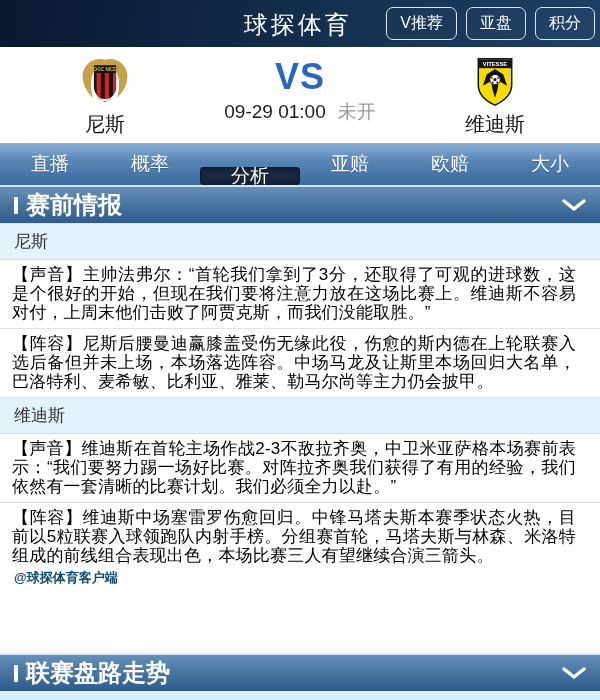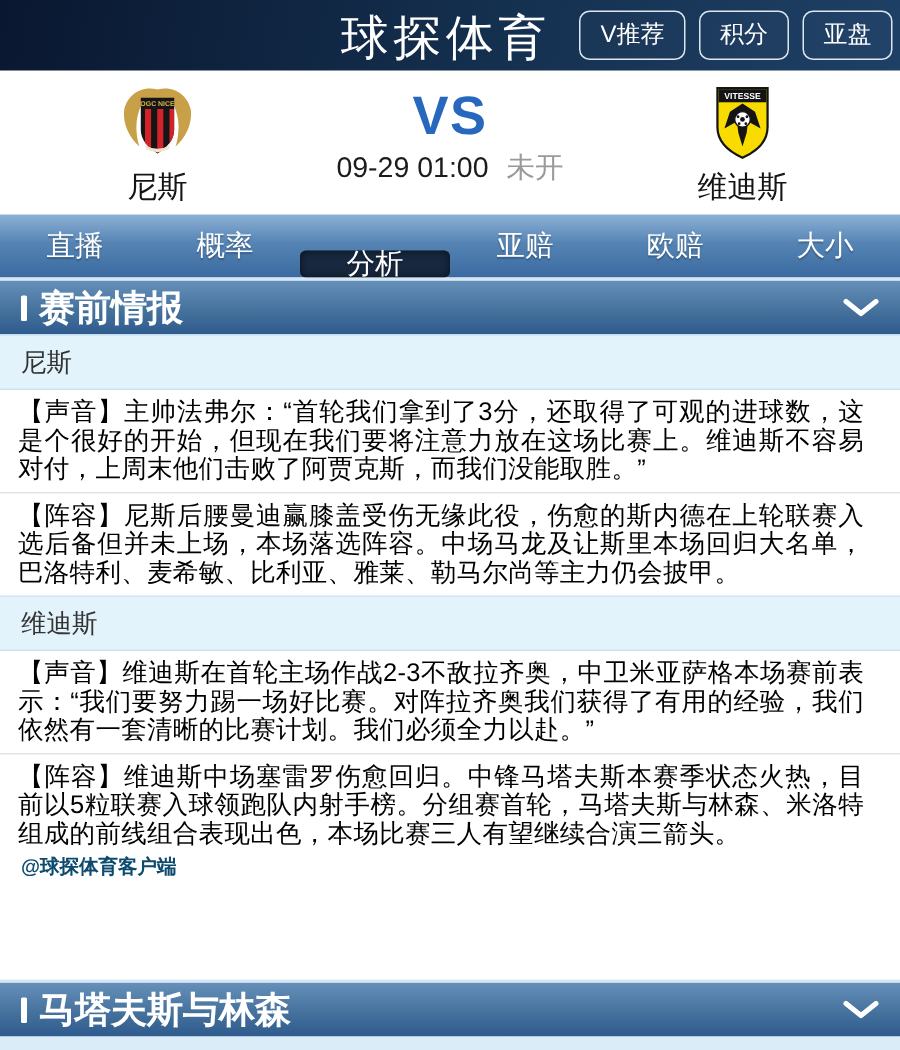--- a/index.html
+++ b/index.html
@@ -4,21 +4,21 @@
 <style>
   * { margin:0; padding:0; box-sizing:border-box; }
   html,body { width:600px; height:700px; overflow:hidden; }
   body { font-family:"Liberation Sans","DejaVu Sans",sans-serif; background:#fff; }
   .page { display:flex; flex-direction:column; width:600px; height:700px; }
 
   
   .topbar { position:relative; flex:none; height:47px;
     background:linear-gradient(100deg,#0a1730 0%,#14304f 55%,#1e4066 100%); }
   .topbar-title { position:absolute; left:50%; top:50%; transform:translate(-52%,-46%);
-    color:#fff; font-size:32px; letter-spacing:3px; white-space:nowrap; }
+    color:#fff; font-size:24px; letter-spacing:3px; white-space:nowrap; }
   .topbar-btns { position:absolute; right:5px; top:0; height:47px; display:flex; align-items:center; }
   .topbar-btn { margin-left:9px; padding:5px 13px; border:1px solid #dde6ef; border-radius:7px;
     color:#fff; font-size:16px; background:rgba(255,255,255,0.02); white-space:nowrap; cursor:pointer; }
 
   
   .match-header { flex:none; height:96px; background:#fff; display:grid;
     grid-template-columns:210px 1fr 210px; align-items:start; padding-top:8px; }
   .team-col { display:flex; flex-direction:column; align-items:center; }
   .team-badge { width:52px; height:52px; }
   .team-name { margin-top:4px; font-size:20px; color:#141414; }
@@ -56,22 +56,22 @@
 </style>
 </head>
 <body>
 
 <div class="page">
 
   <div class="topbar">
     <div class="topbar-title">球探体育</div>
     <div class="topbar-btns">
       <div class="topbar-btn">V推荐</div>
+      <div class="topbar-btn">亚盘</div>
       <div class="topbar-btn">积分</div>
-      <div class="topbar-btn">亚盘</div>
     </div>
   </div>
 
   <div class="match-header">
     <div class="team-col">
       <svg class="team-badge" viewBox="0 0 56 56">
         <path d="M28 5 C15 2 6 10 4 20 C3 30 8 40 15 46 C12 36 12 26 16 17 L40 17 C44 26 44 36 41 46 C48 40 53 30 52 20 C50 10 41 2 28 5 Z" fill="#c8a048"></path>
         <path d="M16 11 H40 V34 C40 42 34 47 28 51 C22 47 16 42 16 34 Z" fill="#151515"></path>
         <clipPath id="niceShield">
             <path d="M16 19 H40 V34 C40 42 34 47 28 51 C22 47 16 42 16 34 Z"></path>
@@ -132,21 +132,21 @@
   <div class="para">【阵容】尼斯后腰曼迪赢膝盖受伤无缘此役，伤愈的斯内德在上轮联赛入选后备但并未上场，本场落选阵容。中场马龙及让斯里本场回归大名单，巴洛特利、麦希敏、比利亚、雅莱、勒马尔尚等主力仍会披甲。</div>
 
   <div class="team-band">维迪斯</div>
   <div class="para">【声音】维迪斯在首轮主场作战2-3不敌拉齐奥，中卫米亚萨格本场赛前表示：“我们要努力踢一场好比赛。对阵拉齐奥我们获得了有用的经验，我们依然有一套清晰的比赛计划。我们必须全力以赴。”</div>
   <div class="para">【阵容】维迪斯中场塞雷罗伤愈回归。中锋马塔夫斯本赛季状态火热，目前以5粒联赛入球领跑队内射手榜。分组赛首轮，马塔夫斯与林森、米洛特组成的前线组合表现出色，本场比赛三人有望继续合演三箭头。</div>
 
   <div class="watermark">@球探体育客户端</div>
 
   <div class="section-header league-header">
     <span class="section-marker"></span>
-    <span class="section-title">马塔夫斯与林森</span>
+    <span class="section-title">联赛盘路走势</span>
     <svg class="chevron" viewBox="0 0 24 13">
       <polyline points="2,2 12,10 22,2" fill="none" stroke="#fff" stroke-width="3.4" stroke-linecap="round" stroke-linejoin="round"></polyline>
     </svg>
   </div>
 
   <div class="bottom-strip"></div>
 
 </div>
 
 </body></html>

